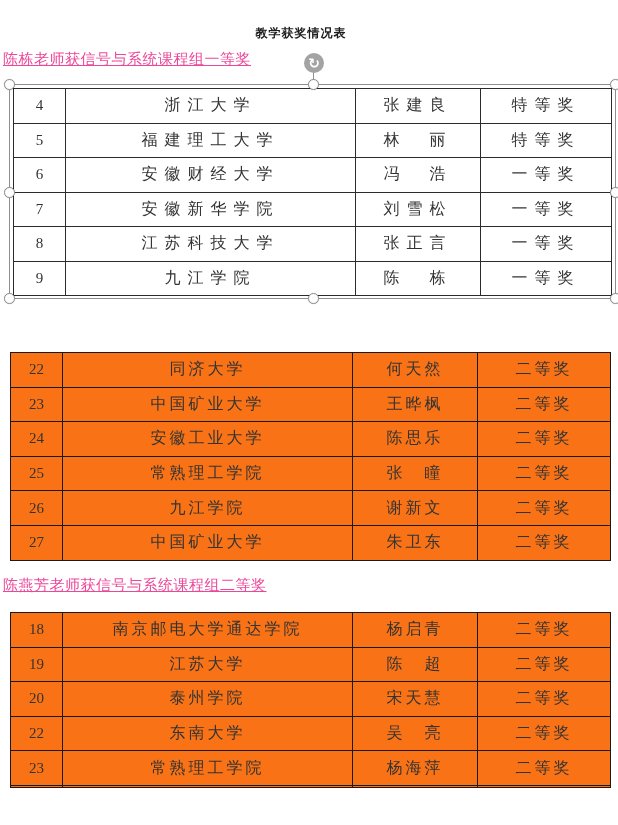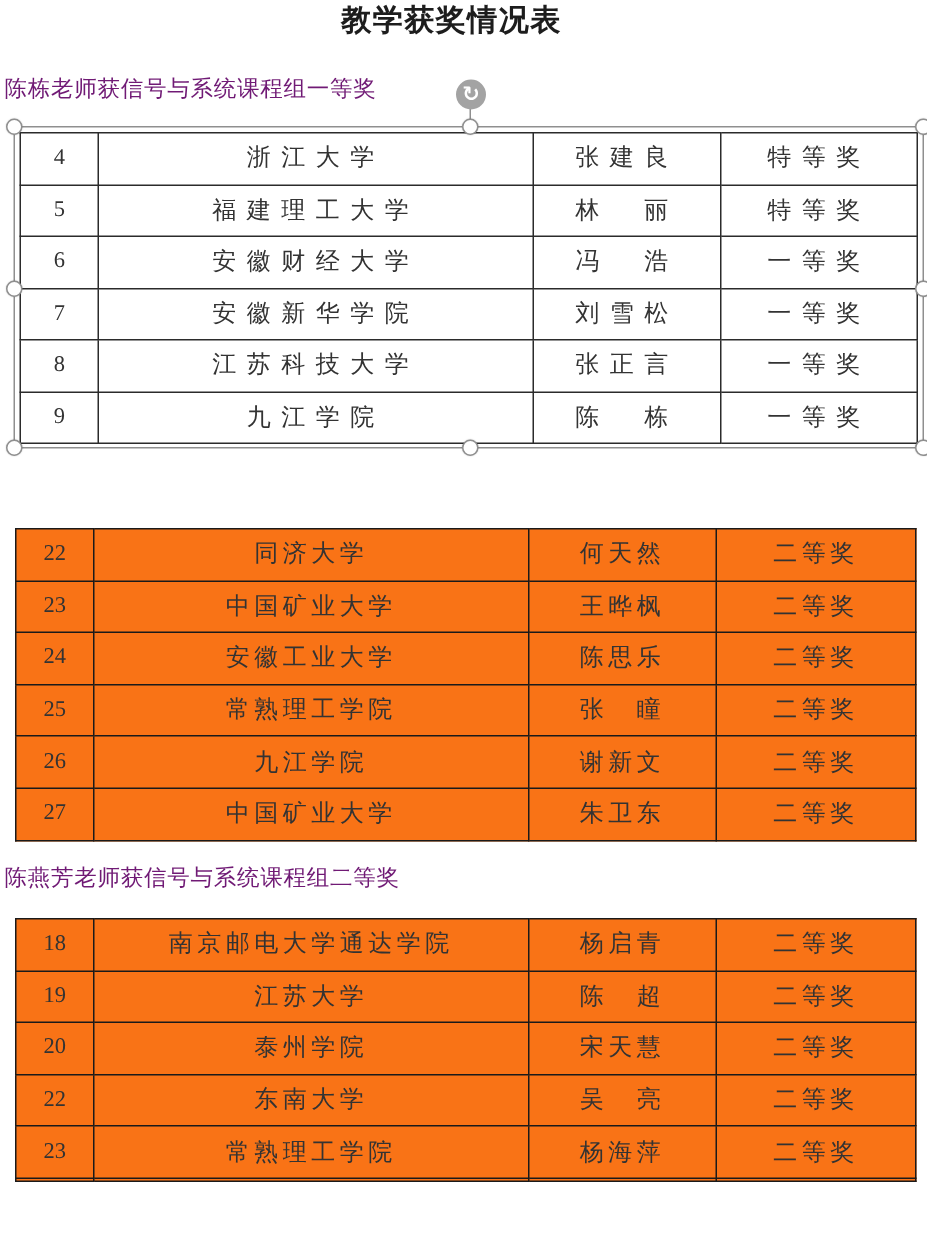--- a/index.html
+++ b/index.html
@@ -3,25 +3,25 @@
 <meta charset="utf-8">
 <style>
   * { margin:0; padding:0; box-sizing:border-box; }
   html,body { background:#fff; }
   .page {
     position:relative; width:618px; height:825px; overflow:hidden;
     background:#ffffff; color:#333;
     font-family:"Liberation Serif","DejaVu Serif",serif;
   }
   .doc-title {
-    position:absolute; top:0; left:0; width:602px;
-    text-align:center; font-weight:bold; font-size:20px; letter-spacing:1px; color:#1d1d1d;
+    position:absolute; top:25px; left:0; width:602px;
+    text-align:center; font-weight:bold; font-size:12px; letter-spacing:1px; color:#1d1d1d;
   }
   .para {
-    position:absolute; left:3px; font-size:15px; color:#701a75; letter-spacing:0.5px;
+    position:absolute; left:3px; font-size:15px; color:#ec4899; letter-spacing:0.5px;text-decoration:underline;
   }
   .para1 { top:50px; }
   .para2 { top:317px; }
   .para3 { top:576px; }
 
   
   .selected-image {
     position:absolute; left:9px; top:84px; width:607px; height:215px;
     border:1px solid #8f8f8f; padding:3px 3px;
     background:#fff;

